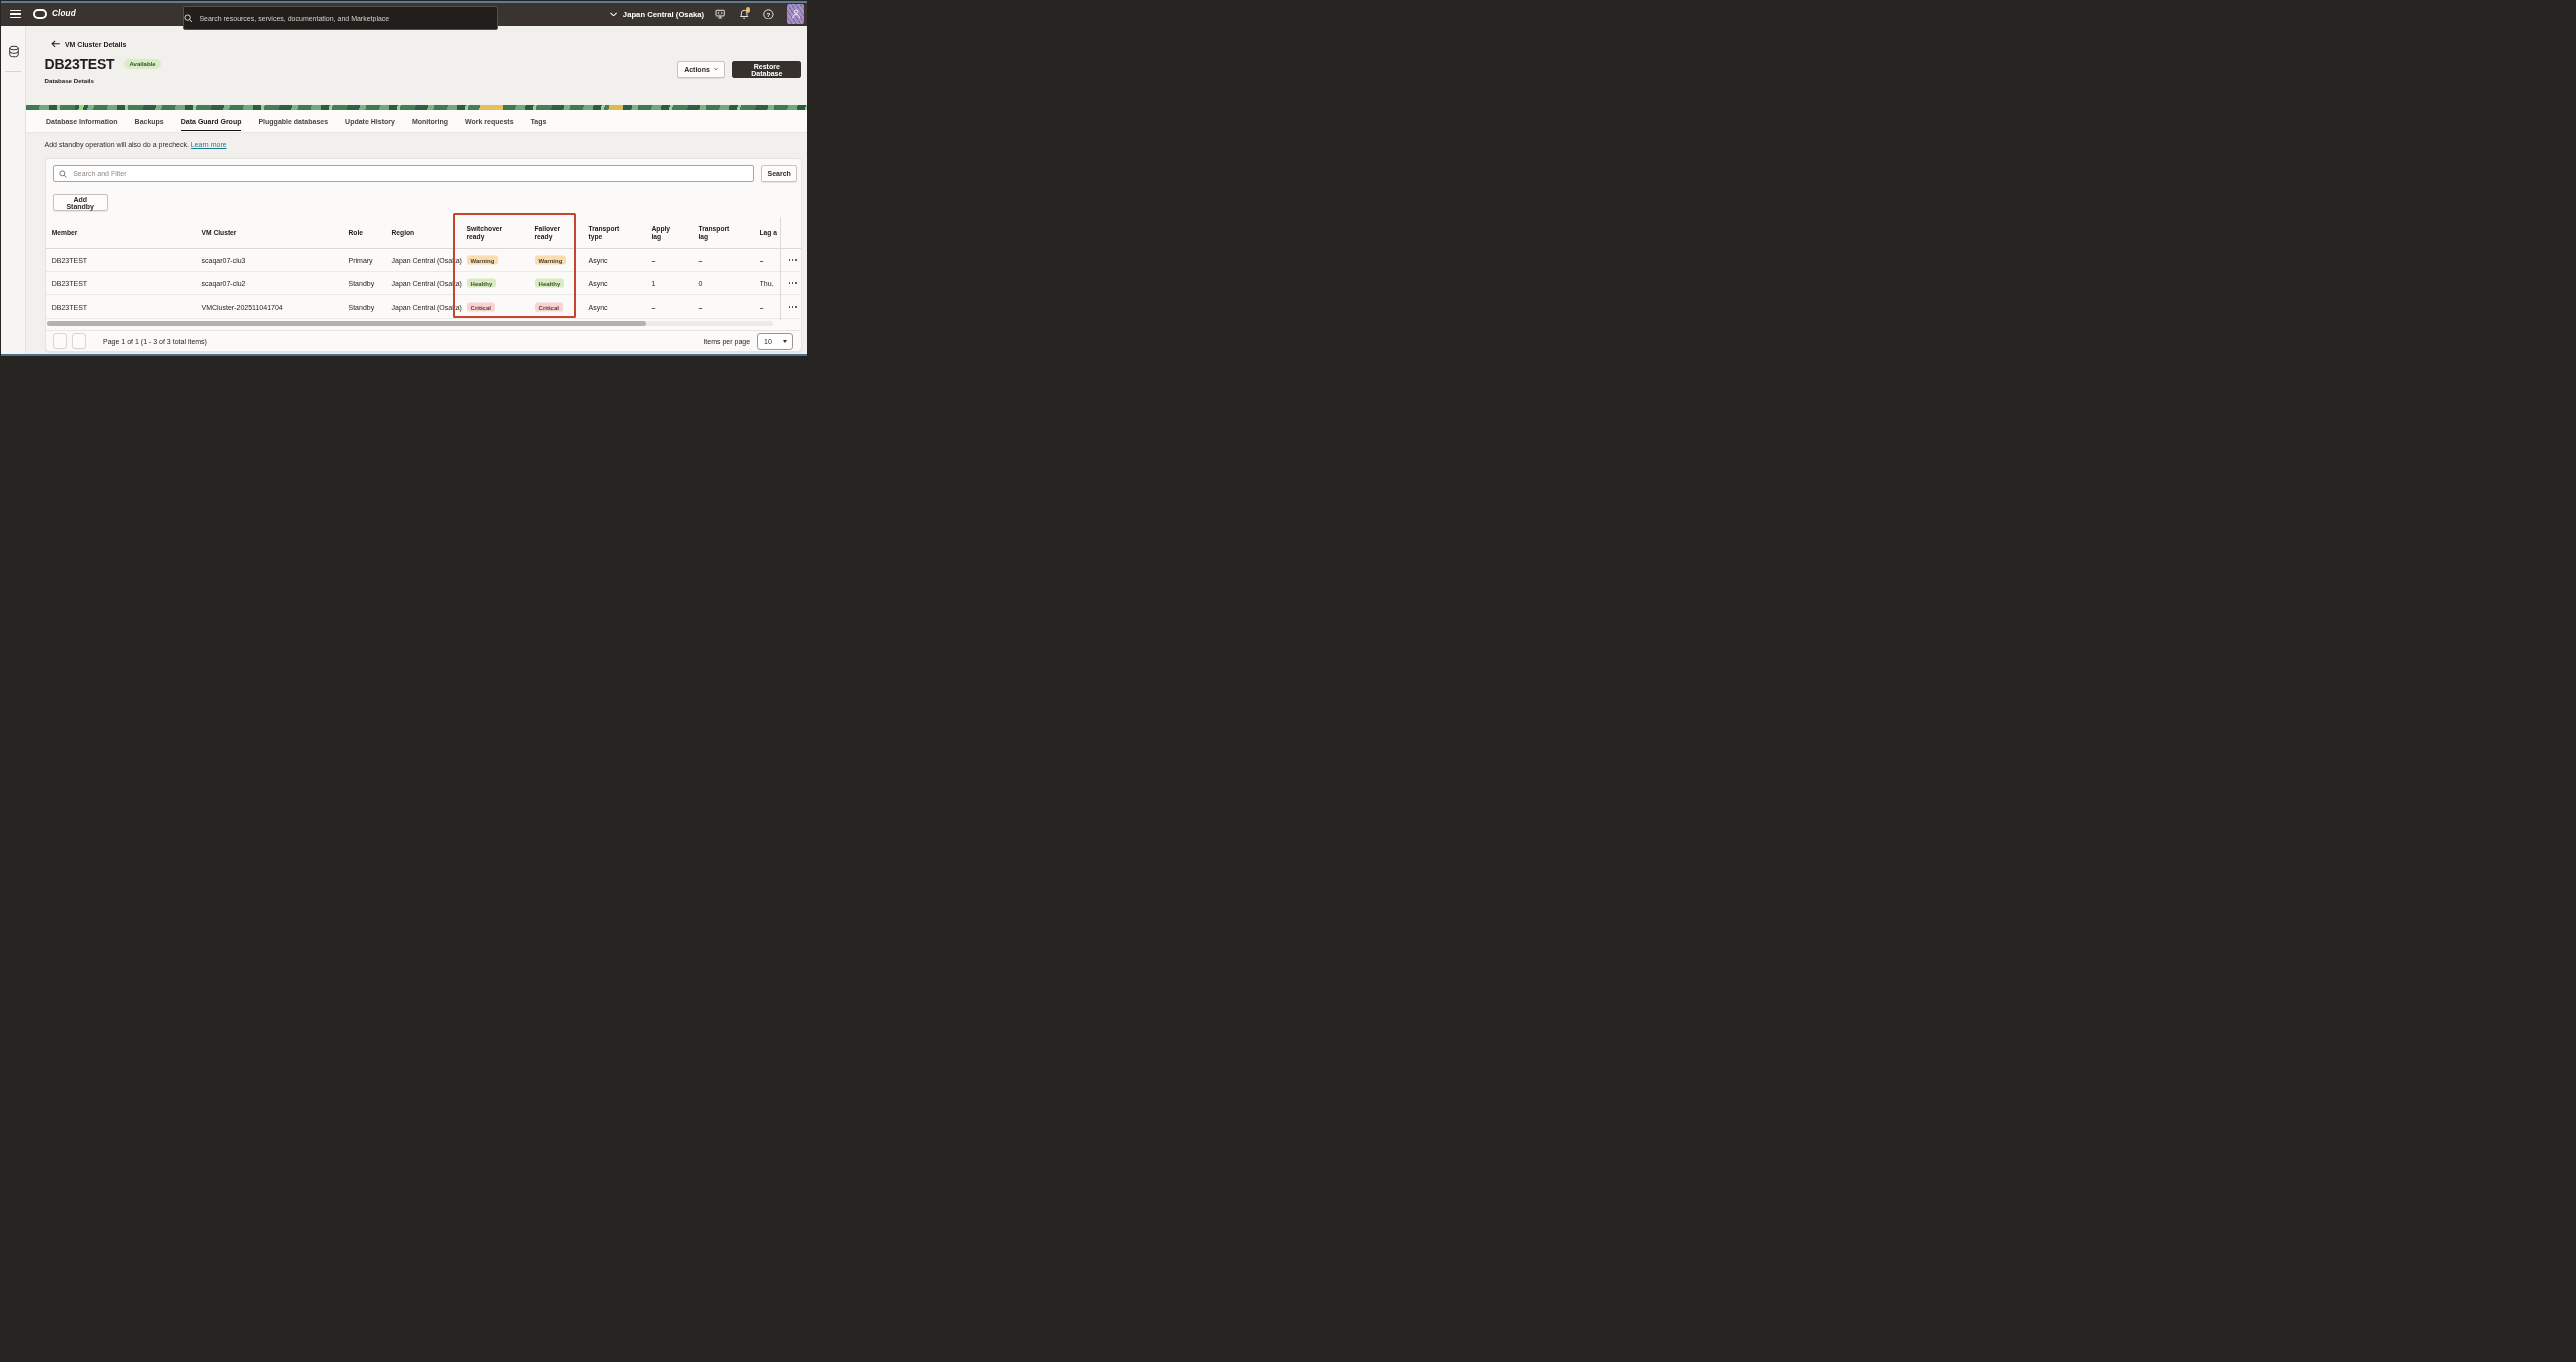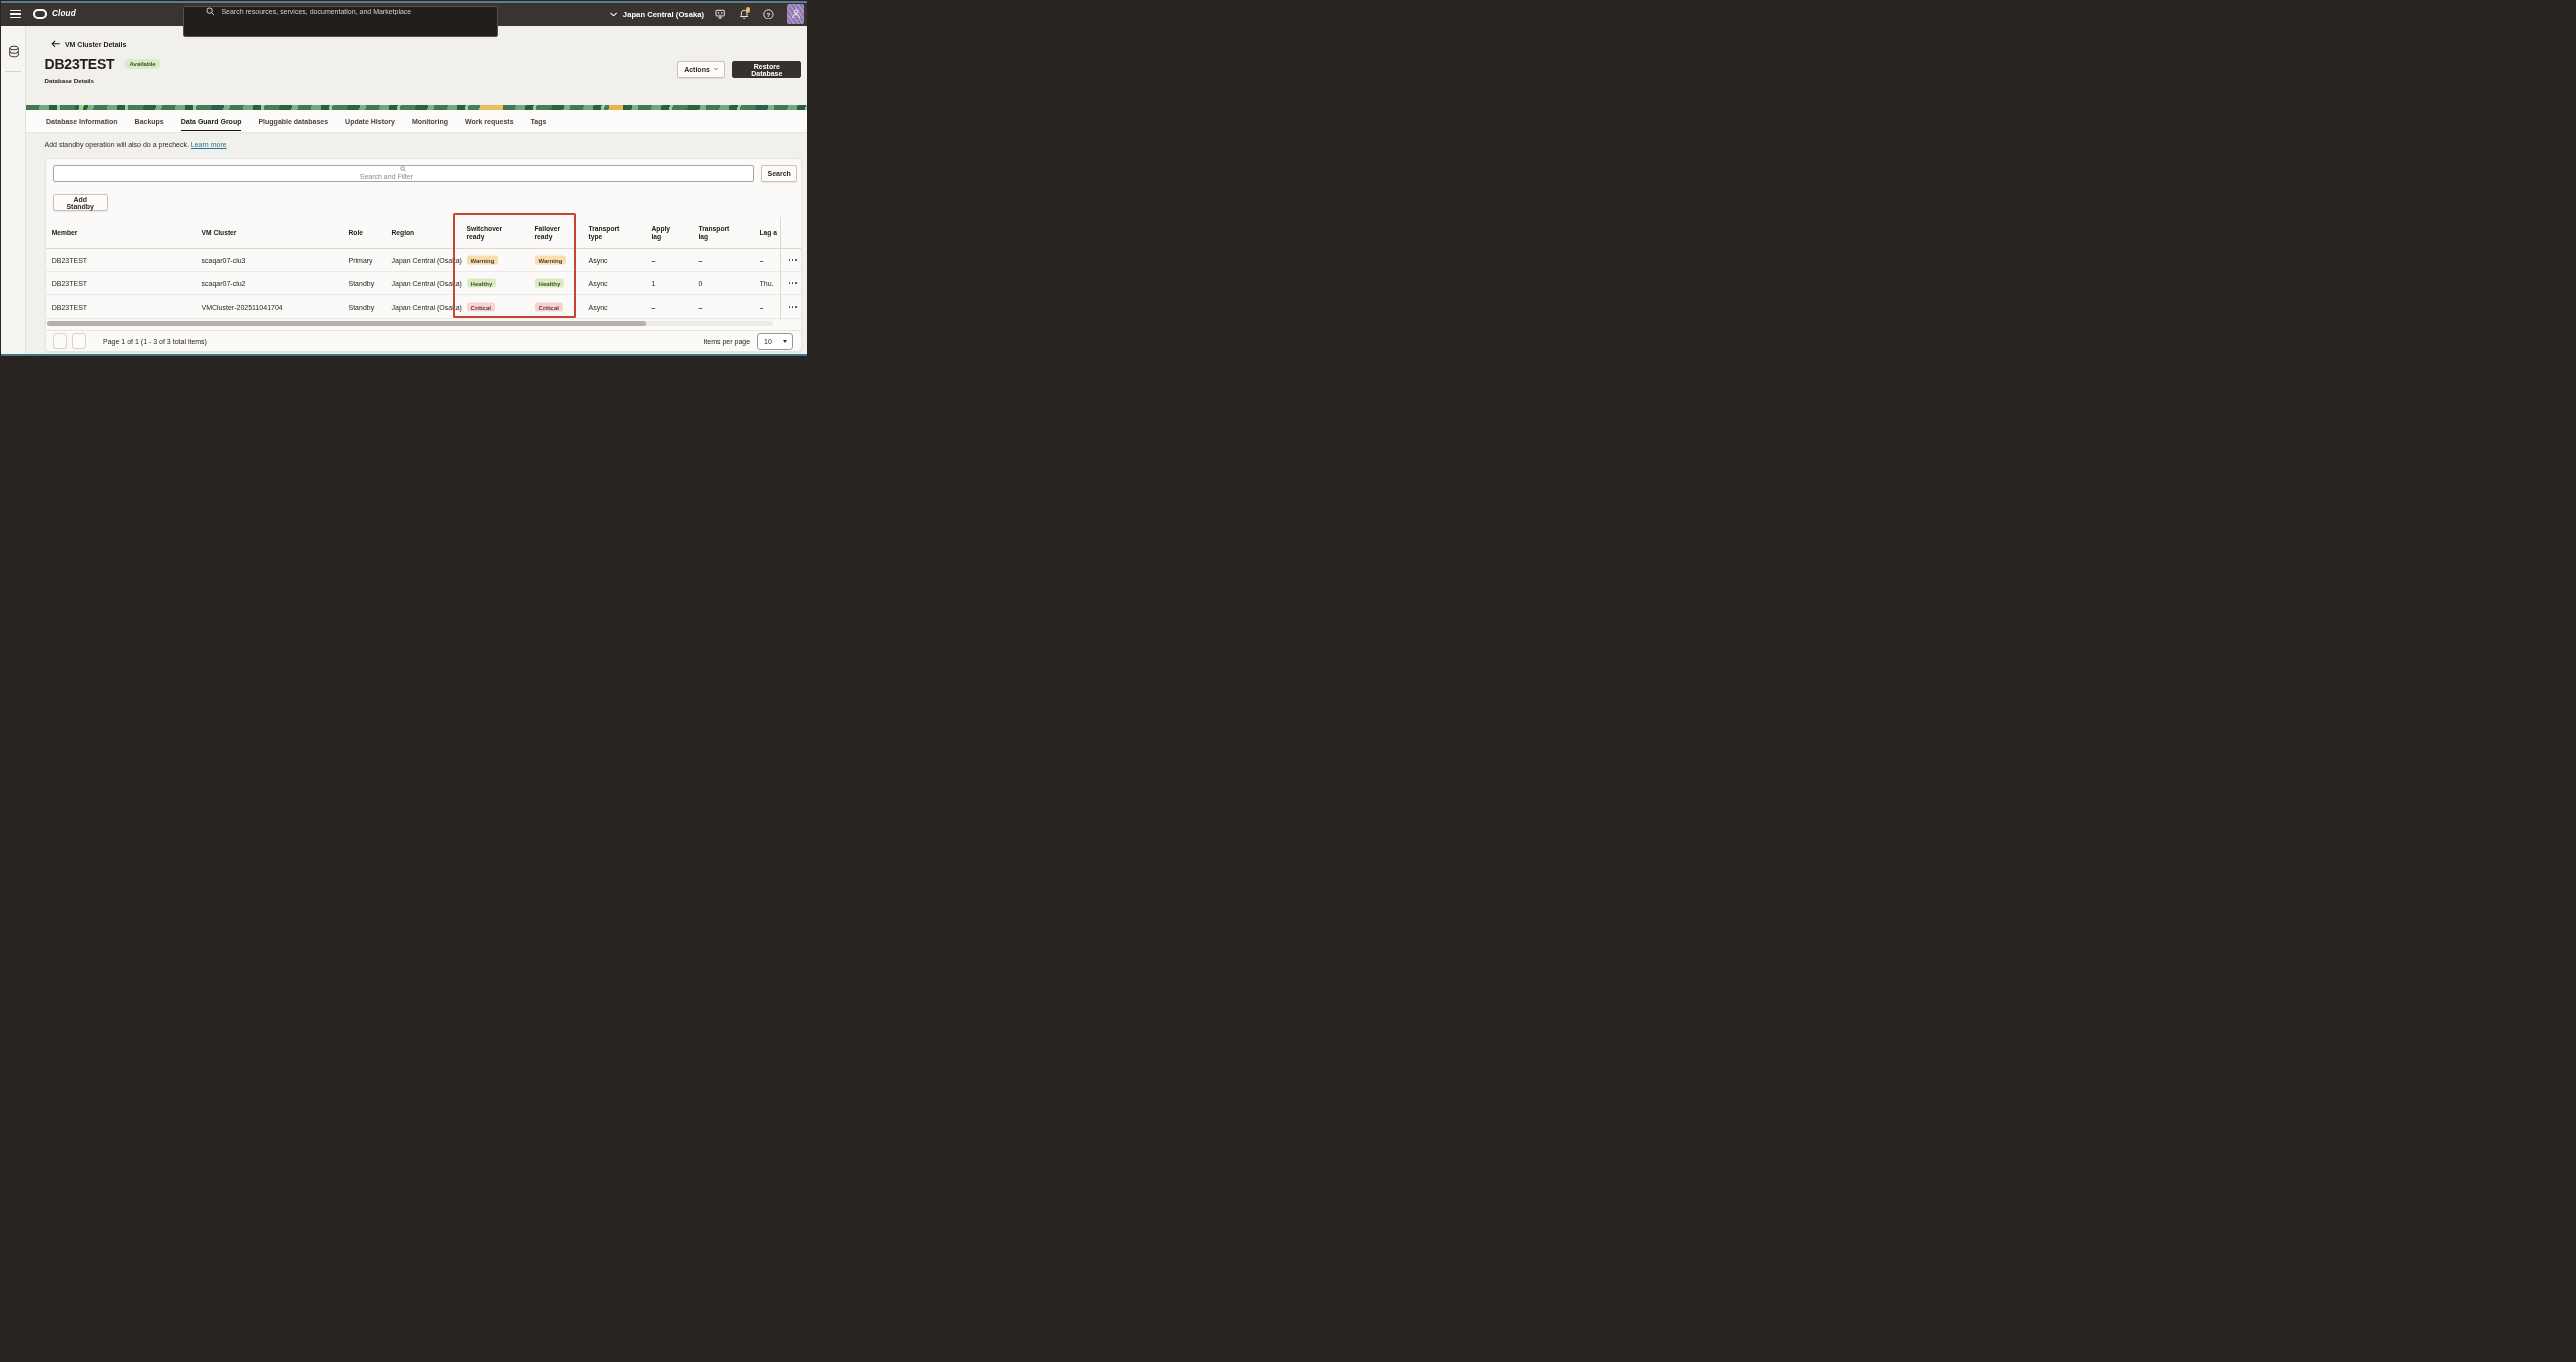--- a/index.html
+++ b/index.html
@@ -9,21 +9,21 @@
   .topstrip{position:absolute;left:0;top:0;width:100%;height:1.5px;background:#587d95;z-index:30;}
   .bottomstrip{position:absolute;left:0;bottom:0;width:100%;height:1.8px;background:#47708a;z-index:30;}
 
   
   .topbar{position:absolute;left:0;top:1.5px;width:100%;height:23px;background:#393430;display:flex;align-items:center;z-index:20;}
   .hamburger{width:11.3px;height:8.2px;margin-left:8.8px;display:flex;flex-direction:column;justify-content:space-between;cursor:pointer;}
   .hamburger span{display:block;height:1.3px;background:#fff;border-radius:0.5px;}
   .brand{display:flex;align-items:center;margin-left:12.4px;font-style:italic;}
   .logo-ring{display:inline-block;width:14px;height:9.8px;border:2.3px solid #fff;border-radius:4.9px;}
   .brand-text{color:#fff;font-size:8.2px;font-weight:600;margin-left:4.6px;letter-spacing:0.1px;}
-  .topsearch{position:absolute;left:182px;top:3.6px;width:315px;height:31px;background:#211e1b;border:0.5px solid #56504b;border-radius:2.1px;display:flex;align-items:flex-start;padding:0 22px;}
+  .topsearch{position:absolute;left:182px;top:3.6px;width:315px;height:24px;background:#211e1b;border:0.5px solid #56504b;border-radius:2.1px;display:flex;align-items:center;padding:0 0;}
   .topsearch svg{flex:0 0 auto;}
   .topsearch input{flex:1;background:transparent;border:none;outline:none;color:#fff;font-size:7px;margin-left:4.6px;}
   .topsearch input::placeholder{color:#d4cfca;}
   .topright{position:absolute;right:0;top:0;height:23px;display:flex;align-items:center;}
   .region{display:flex;align-items:center;cursor:pointer;margin-right:11.3px;}
   .region-label{color:#fff;font-size:7.7px;font-weight:600;margin-left:5.2px;}
   .topicon{margin-right:13.4px;cursor:pointer;position:relative;display:flex;align-items:center;}
   .notif-dot{position:absolute;right:-1px;top:-1.5px;width:4.6px;height:5.7px;border-radius:50%;background:#edba6a;}
   .avatar{width:17.5px;height:20px;border-radius:2.1px;margin-right:2.6px;cursor:pointer;background:#a78fc5;background-image:repeating-linear-gradient(55deg,rgba(62,45,90,.35) 0 1px,transparent 1px 3.6px);display:flex;align-items:center;justify-content:center;}
 
@@ -55,21 +55,21 @@
   .tabs{position:absolute;left:0;top:84px;width:782px;height:22.4px;background:#fcfbfa;display:flex;align-items:stretch;padding-left:20px;box-shadow:0 0.5px 1.5px rgba(0,0,0,.10);}
   .tab{position:relative;display:flex;align-items:center;margin-right:17px;font-size:7px;font-weight:600;color:#4a4540;cursor:pointer;white-space:nowrap;}
   .tab.active{color:#1d1a16;font-weight:700;}
   .tab.active::after{content:"";position:absolute;left:0;right:0;bottom:1px;height:1.8px;background:#161310;}
 
   .note{position:absolute;left:18.5px;top:115px;font-size:7px;color:#2f2b27;}
   .note a{color:#20798f;text-decoration:underline;cursor:pointer;}
 
   
   .card{position:absolute;left:18.5px;top:132px;width:757px;height:194px;background:#fbfaf8;border:0.5px solid #e7e4e0;border-radius:4.1px;box-shadow:0 0.5px 1px rgba(0,0,0,.05);}
-  .filter-input{position:absolute;left:7.2px;top:6.2px;width:701px;height:17px;background:#fff;border:0.5px solid #aaa49e;border-radius:2.1px;display:flex;align-items:center;padding:0 5.2px;flex-direction:column;}
+  .filter-input{position:absolute;left:7.2px;top:6.2px;width:701px;height:17px;background:#fff;border:0.5px solid #aaa49e;border-radius:2.1px;display:flex;align-items:center;padding:0 5.2px;}
   .filter-input input{flex:1;border:none;outline:none;background:transparent;font-size:7px;color:#2f2b27;margin-left:4.1px;}
   .filter-input input::placeholder{color:#8e8984;}
   .search-btn{position:absolute;left:715px;top:6.2px;width:36px;height:17px;}
   .addstandby-btn{position:absolute;left:7.2px;top:35px;width:55px;height:17px;}
 
   .thead{position:absolute;left:0;top:58px;width:100%;height:32px;border-bottom:0.5px solid #dcd9d5;}
   .thead span{position:absolute;top:50%;transform:translateY(-50%);font-size:6.7px;font-weight:700;color:#1d1a16;line-height:1.25;}
   .c-member{left:6.2px;}  .c-vm{left:156px;}  .c-role{left:303px;}  .c-region{left:346px;}
   .c-so{left:421px;width:37px;}  .c-fo{left:489px;width:32px;}
   .c-tt{left:543px;width:36px;} .c-al{left:606px;width:23px;} .c-tl{left:653px;width:36px;}

